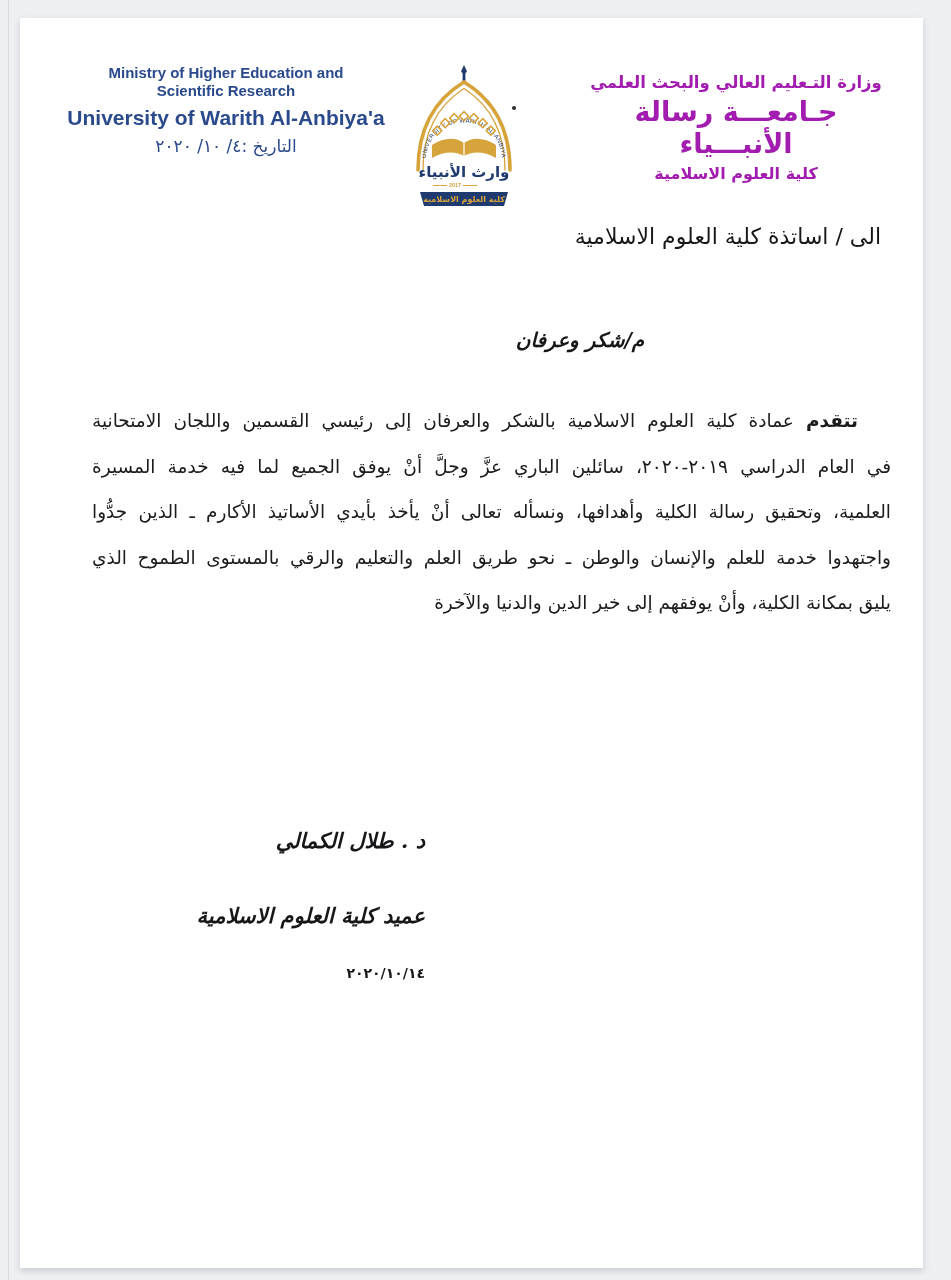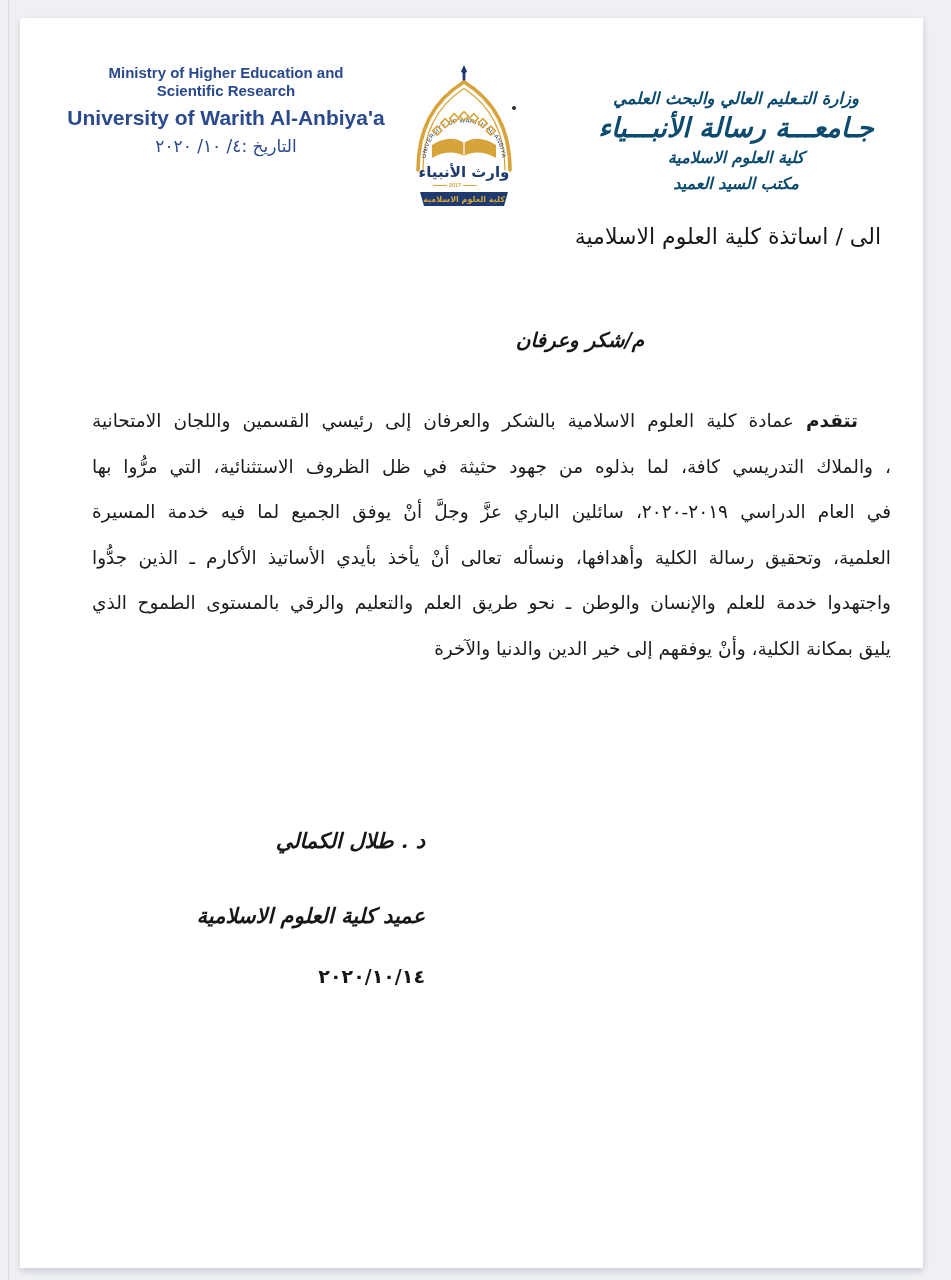--- a/index.html
+++ b/index.html
@@ -24,22 +24,22 @@
   }
   .en-ministry { font-size:15px; line-height:18px; font-weight:600; }
   .en-univ { font-size:21px; line-height:25px; margin-top:5px; font-weight:600; }
   .lh-left .ar { direction:rtl; font-size:17px; line-height:21px; margin-top:6px; font-family:"DejaVu Sans", sans-serif; }
   .lh-left .ar.first { margin-top:9px; }
 
   .lh-logo { position:absolute; left:383px; top:46px; width:122px; height:150px; }
   .stray-dot { position:absolute; left:492px; top:88px; width:4px; height:4px; border-radius:50%; background:#2b2b2b; }
 
   .lh-right {
-    position:absolute; left:565px; top:70px; width:302px;
-    text-align:center; color:#0c4a6e; direction:rtl;font-style:italic;
+    position:absolute; left:565px; top:54px; width:302px;
+    text-align:center; color:#a21caf; direction:rtl;
   }
   .ar-ministry { font-size:16.5px; line-height:21px; font-weight:600; }
   .ar-univ { font-size:27px; line-height:32px; margin-top:3px; font-weight:bold; }
   .ar-college { font-size:16px; line-height:20px; margin-top:4px; font-weight:600; }
   .ar-office { font-size:16px; line-height:20px; margin-top:6px; font-weight:600; }
 
   
   .to-line {
     position:absolute; right:42px; top:206px;
     direction:rtl; font-size:22px; color:#17171a; font-weight:500;
@@ -62,21 +62,21 @@
   .bline.last { text-align:right; text-align-last:right; }
   .bline strong { font-weight:bold; }
 
   .signature-block {
     position:absolute; left:103px; top:810px; width:302px;
     text-align:right; direction:rtl; color:#17171a;
     font-family:"DejaVu Serif", serif; font-style:italic; font-weight:bold;
   }
   .sig-name { font-size:21px; }
   .sig-title { font-size:21px; margin-top:50px; }
-  .sig-date { font-size:19px; margin-top:37px; font-family:"DejaVu Sans", sans-serif; font-style:normal; font-weight:600; }
+  .sig-date { font-size:14px; margin-top:37px; font-family:"DejaVu Sans", sans-serif; font-style:normal; font-weight:600; }
 </style>
 </head>
 <body>
 
 <div class="viewer-edge"></div>
 
 <div class="sheet">
 
   <div class="lh-left">
     <div class="en-ministry">Ministry of Higher Education and</div>
@@ -130,33 +130,31 @@
         <text x="61" y="138" text-anchor="middle" font-size="8" font-weight="bold" fill="#d7a43c" font-family="DejaVu Sans, sans-serif" direction="rtl">كلية العلوم الاسلامية</text>
       </g>
     </svg>
   </div>
   <div class="stray-dot"></div>
 
   <div class="lh-right">
     <div class="ar-ministry">وزارة التـعليم العالي والبحث العلمي</div>
     <div class="ar-univ">جـامعـــة رسالة الأنبـــياء</div>
     <div class="ar-college">كلية العلوم الاسلامية</div>
-    <div class="ar-office">مكتب السيد العميد</div>
   </div>
 
   <div class="to-line">الى / اساتذة كلية العلوم الاسلامية</div>
 
   <div class="subject-line">م/شكر وعرفان</div>
 
   <div class="body-block">
     <div class="bline indent">
       <strong>تتقدم</strong>
       <span>عمادة كلية العلوم الاسلامية بالشكر والعرفان إلى رئيسي القسمين واللجان الامتحانية</span>
     </div>
-    <div class="bline">، والملاك التدريسي كافة، لما بذلوه من جهود حثيثة في ظل الظروف الاستثنائية، التي مرُّوا بها</div>
     <div class="bline">في العام الدراسي ٢٠١٩-٢٠٢٠، سائلين الباري عزَّ وجلَّ أنْ يوفق الجميع لما فيه خدمة المسيرة</div>
     <div class="bline">العلمية، وتحقيق رسالة الكلية وأهدافها، ونسأله تعالى أنْ يأخذ بأيدي الأساتيذ الأكارم ـ الذين جدُّوا</div>
     <div class="bline">واجتهدوا خدمة للعلم والإنسان والوطن ـ نحو طريق العلم والتعليم والرقي بالمستوى الطموح الذي</div>
     <div class="bline last">يليق بمكانة الكلية، وأنْ يوفقهم إلى خير الدين والدنيا والآخرة</div>
   </div>
 
   <div class="signature-block">
     <div class="sig-name">د . طلال الكمالي</div>
     <div class="sig-title">عميد كلية العلوم الاسلامية</div>
     <div class="sig-date">٢٠٢٠/١٠/١٤</div>

